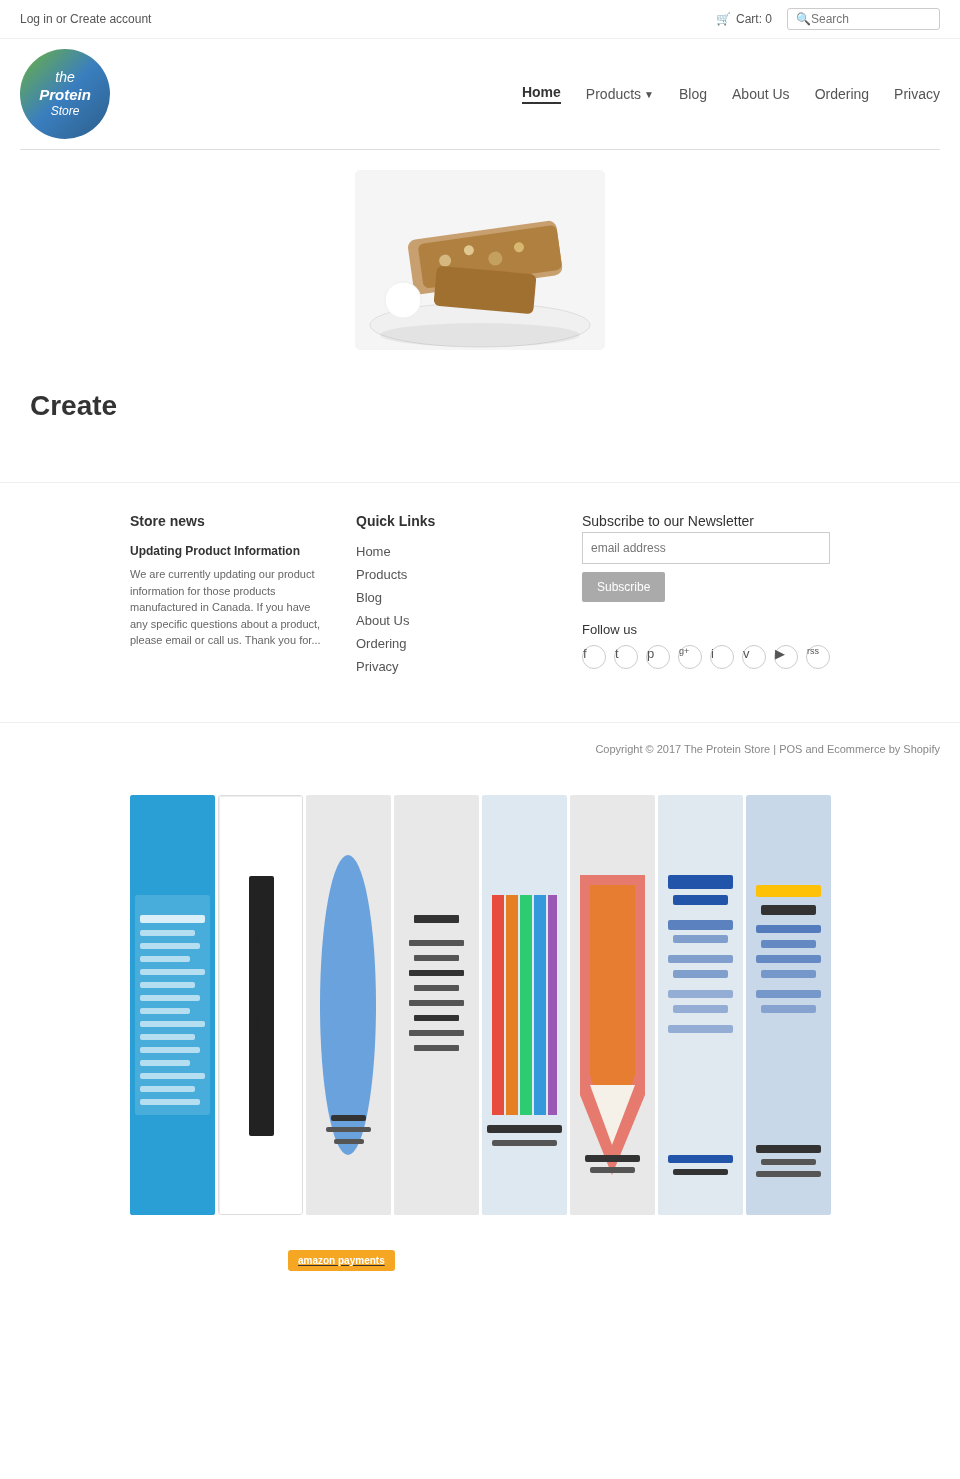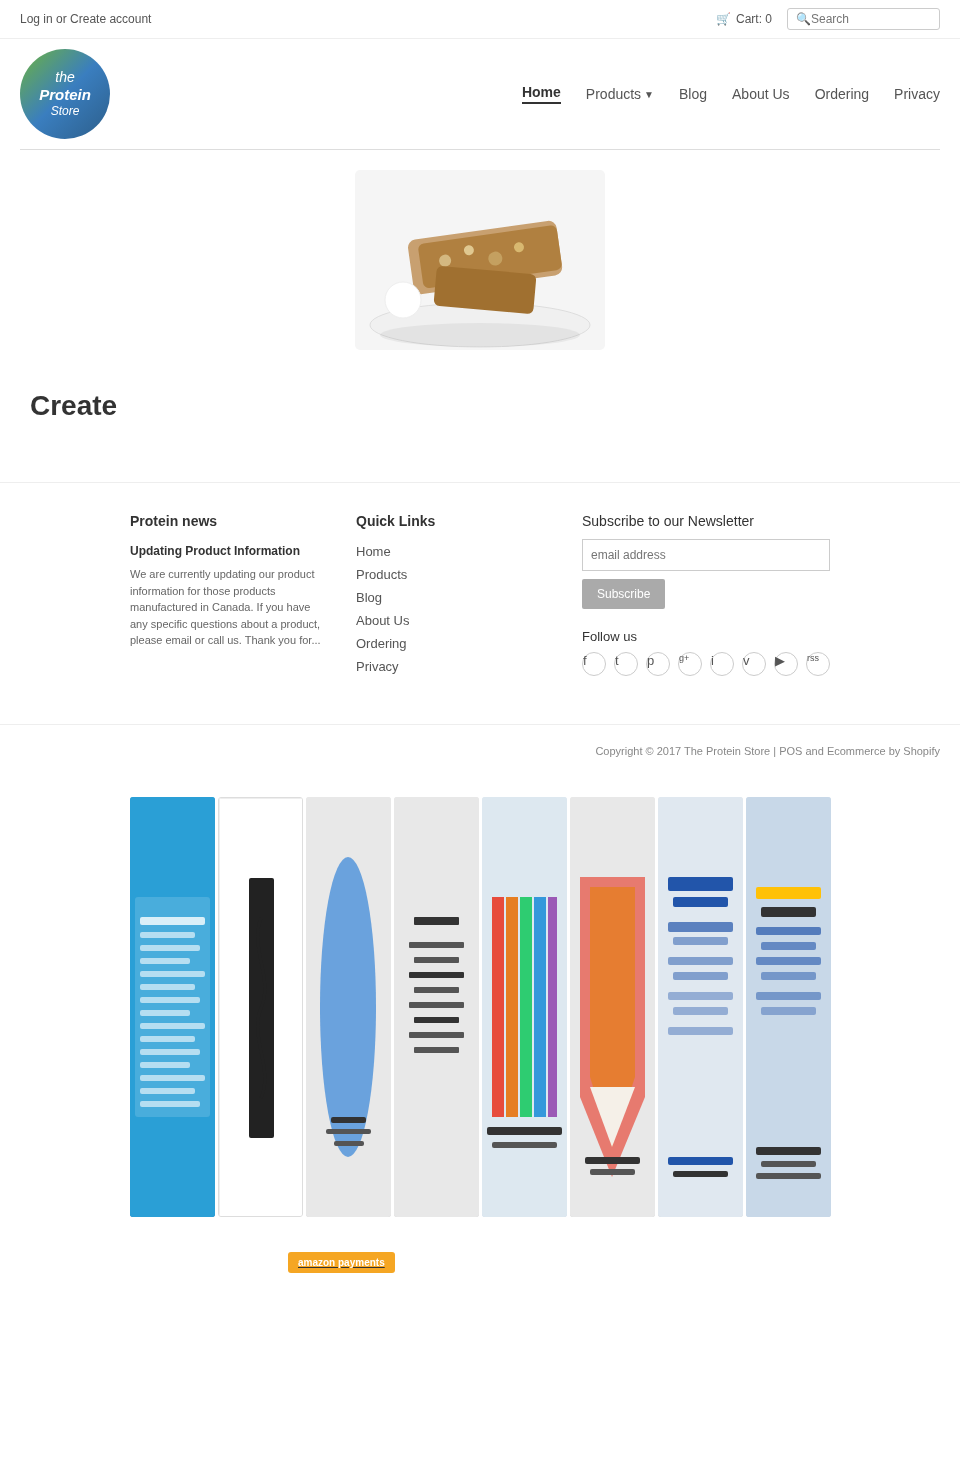--- a/index.html
+++ b/index.html
@@ -159,21 +159,21 @@
       line-height: 1.5;
     }
     .footer-col a {
       display: block;
       text-decoration: none;
       color: #555;
       font-size: 13px;
       margin-bottom: 8px;
     }
 
-    .newsletter-col h4 { font-size: 14px; font-weight: normal; color: #333; margin-bottom: 10px; }
+    .newsletter-col h4 { font-size: 14px; font-weight: normal; color: #333; margin-bottom: 3px; }
     .email-input {
       width: 100%;
       border: 1px solid #ccc;
       padding: 8px;
       font-size: 12px;
       color: #0c4a6e;
       margin-bottom: 8px;
       outline: none;
     }
     .subscribe-btn {
@@ -321,21 +321,21 @@
 </div>
 
 <div class="reviews-section">
   <h2 class="reviews-title">Create</h2>
 </div>
 
 <div class="footer">
   <div class="footer-grid">
 
     <div class="footer-col">
-      <h4>Protein news</h4>
+      <h4>Store news</h4>
       <div class="news-title">Updating Product Information</div>
       <p>We are currently updating our product information for those products manufactured in Canada.  If you have any specific questions about a product, please email or call us.  Thank you for...</p>
     </div>
 
     <div class="footer-col">
       <h4>Quick Links</h4>
       <a href="#">Home</a>
       <a href="#">Products</a>
       <a href="#">Blog</a>
       <a href="#">About Us</a>

